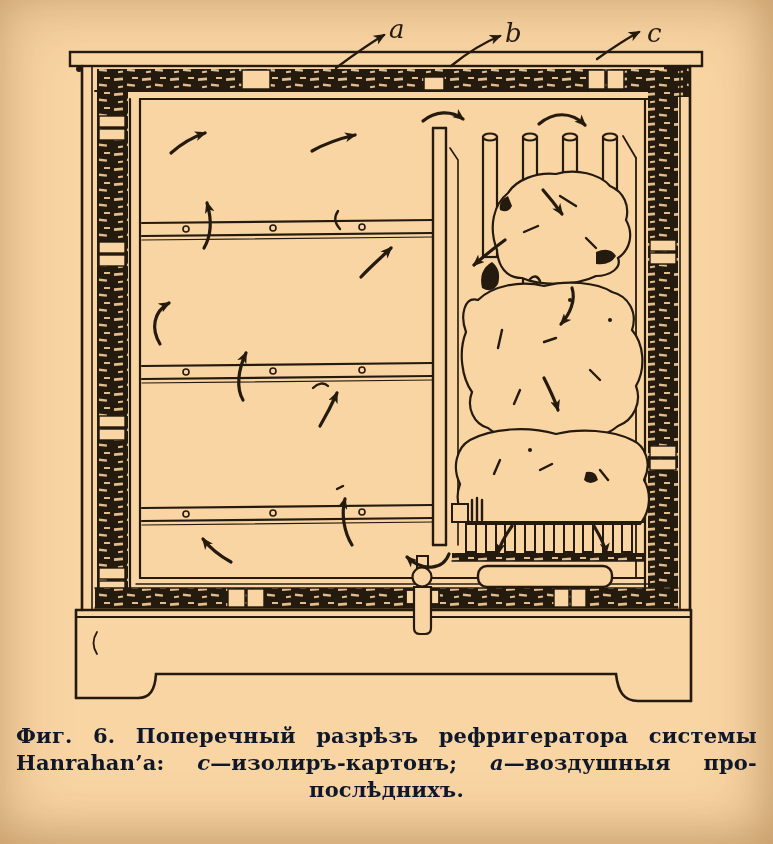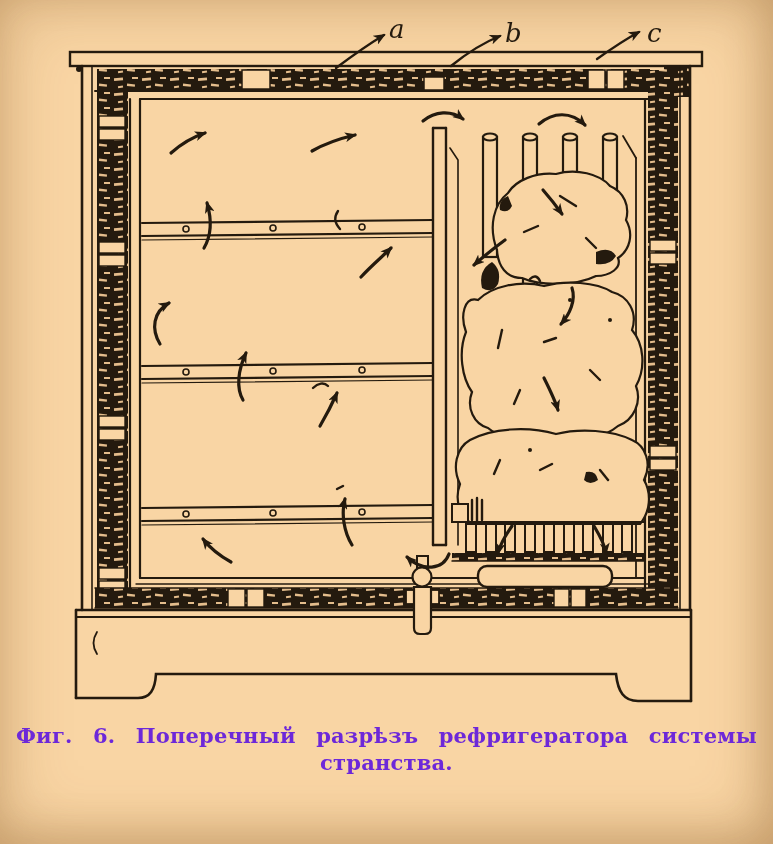--- a/index.html
+++ b/index.html
@@ -12,21 +12,21 @@
   .page{
     position:relative;
     width:773px;height:844px;
     background:#f9d5a4;
     box-shadow:inset 0 0 70px rgba(122,74,22,.28), inset -8px -10px 40px rgba(122,74,22,.22);
   }
   svg{display:block;}
   .caption{
     margin-top:10px;
     padding:0 16px;
-    color:#6d28d9;
+    color:#0f172a;
     font-weight:700;
     font-size:21px;
     line-height:27px;
     letter-spacing:.2px;
   }
   .cap-line.just{text-align:justify;text-align-last:justify;}
   .cap-line.center{text-align:center;}
   .cap-line .it{font-style:italic;}
 </style>
 </head>
@@ -272,18 +272,21 @@
         <text x="647" y="42">c</text>
       </g>
 
     </g>
   </svg>
 
   <figcaption class="caption">
     <div class="cap-line just">
       <span>Фиг. 6. Поперечный разрѣзъ рефригератора системы</span>
     </div>
+    <div class="cap-line just">
+      <span>Hanrahan’а: </span><span class="it">с</span><span>—изолиръ-картонъ; </span><span class="it">а</span><span>—воздушныя про-</span>
+    </div>
     <div class="cap-line center">
-      <span>странства.</span>
+      <span>послѣднихъ.</span>
     </div>
   </figcaption>
 
 </div>
 
 </body></html>

